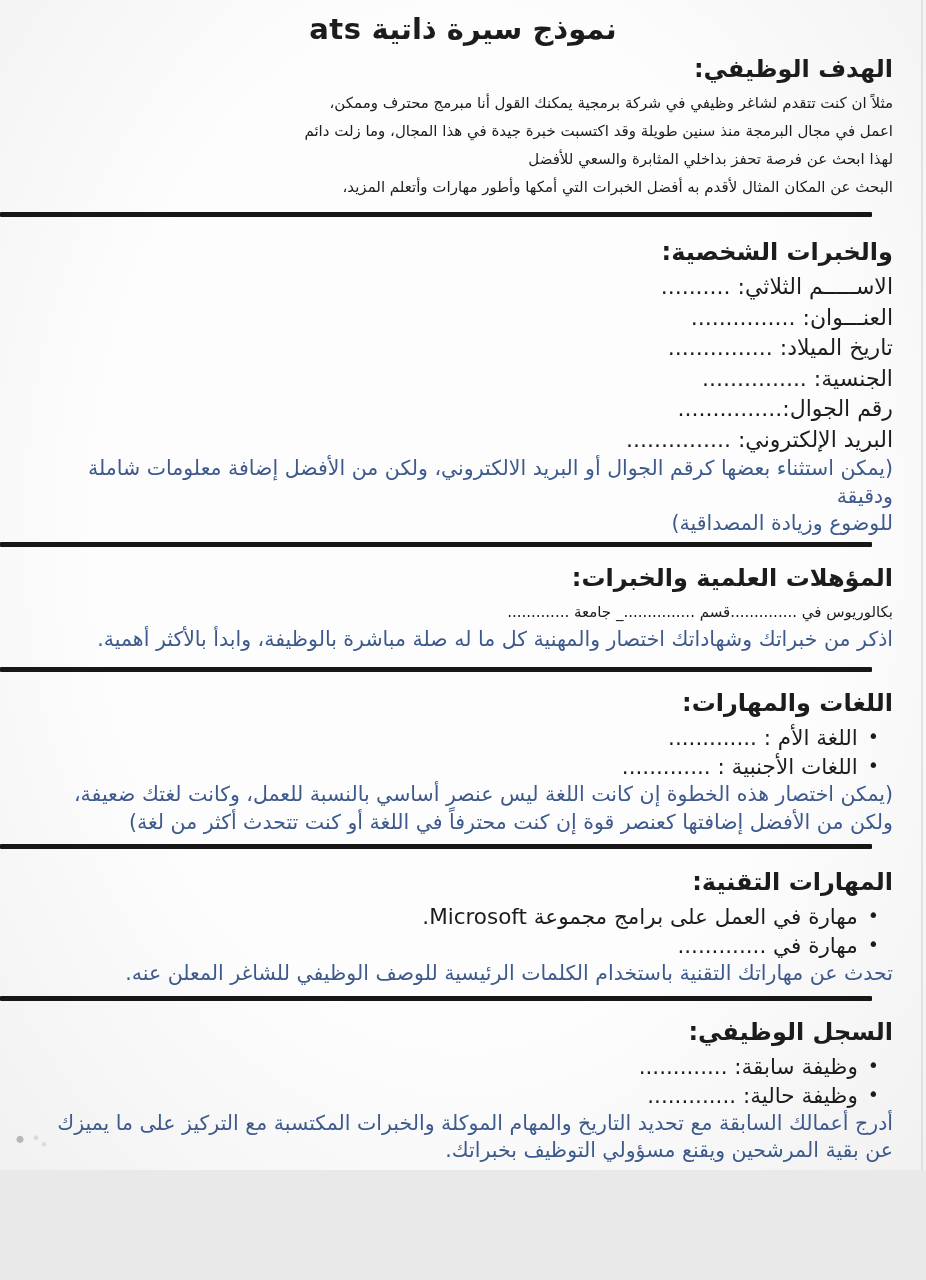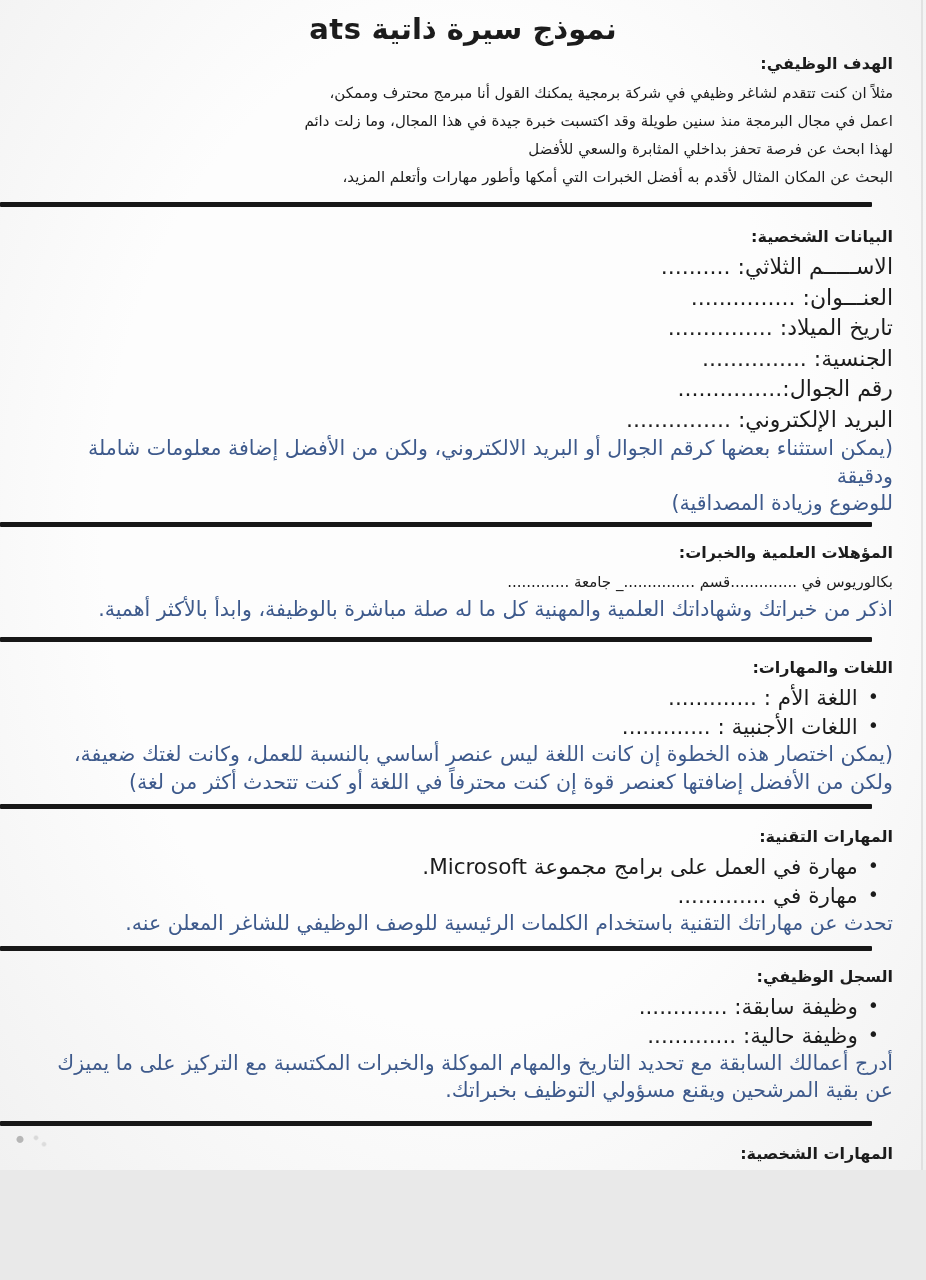--- a/index.html
+++ b/index.html
@@ -27,21 +27,21 @@
     text-align:center;
     font-size:29px;
     font-weight:bold;
     letter-spacing:.5px;
     color:var(--text);
   }
   section{display:block;}
   .sec-pad{padding:0 33px 0 36px;}
   .section-heading{
     margin:16px 0 5px;
-    font-size:16px;
+    font-size:24px;
     font-weight:bold;
     line-height:1.25;
     color:var(--text);
   }
   .body-line{
     margin:0;
     font-size:15px;
     line-height:28px;
     color:var(--text);
   }
@@ -132,36 +132,36 @@
   <section class="sec-pad">
     <h2 class="section-heading h-mt8">الهدف الوظيفي:</h2>
     <p class="body-line">مثلاً ان كنت تتقدم لشاغر وظيفي في شركة برمجية يمكنك القول أنا مبرمج محترف وممكن،</p>
     <p class="body-line">اعمل في مجال البرمجة منذ سنين طويلة وقد اكتسبت خبرة جيدة في هذا المجال، وما زلت دائم</p>
     <p class="body-line">لهذا ابحث عن فرصة تحفز بداخلي المثابرة والسعي للأفضل</p>
     <p class="body-line">البحث عن المكان المثال لأقدم به أفضل الخبرات التي أمكها وأطور مهارات وأتعلم المزيد،</p>
   </section>
   <div class="divider"></div>
 
   <section class="sec-pad">
-    <h2 class="section-heading h-mt20">البيانات الشخصية:</h2>
+    <h2 class="section-heading h-mt20">والخبرات الشخصية:</h2>
     <p class="field-line">الاســـــم الثلاثي: ..........</p>
     <p class="field-line">العنـــوان: ...............</p>
     <p class="field-line">تاريخ الميلاد: ...............</p>
     <p class="field-line">الجنسية: ...............</p>
     <p class="field-line">رقم الجوال:...............</p>
     <p class="field-line">البريد الإلكتروني:  ...............</p>
     <p class="note-line">(يمكن استثناء بعضها كرقم الجوال أو البريد الالكتروني، ولكن من الأفضل إضافة معلومات شاملة ودقيقة</p>
     <p class="note-line">للوضوع وزيادة المصداقية)</p>
   </section>
   <div class="divider mt4"></div>
 
   <section class="sec-pad">
     <h2 class="section-heading">المؤهلات العلمية والخبرات:</h2>
     <p class="body-line">بكالوريوس في ..............قسم ..............._ جامعة .............</p>
-    <p class="note-line">اذكر من خبراتك وشهاداتك العلمية والمهنية كل ما له صلة مباشرة بالوظيفة، وابدأ بالأكثر أهمية.</p>
+    <p class="note-line">اذكر من خبراتك وشهاداتك اختصار والمهنية كل ما له صلة مباشرة بالوظيفة، وابدأ بالأكثر أهمية.</p>
   </section>
   <div class="divider mt14"></div>
 
   <section class="sec-pad">
     <h2 class="section-heading">اللغات والمهارات:</h2>
     <div class="bullet-item">
       <span class="bullet-dot">•</span>
       <span>اللغة الأم : .............</span>
     </div>
     <div class="bullet-item">

